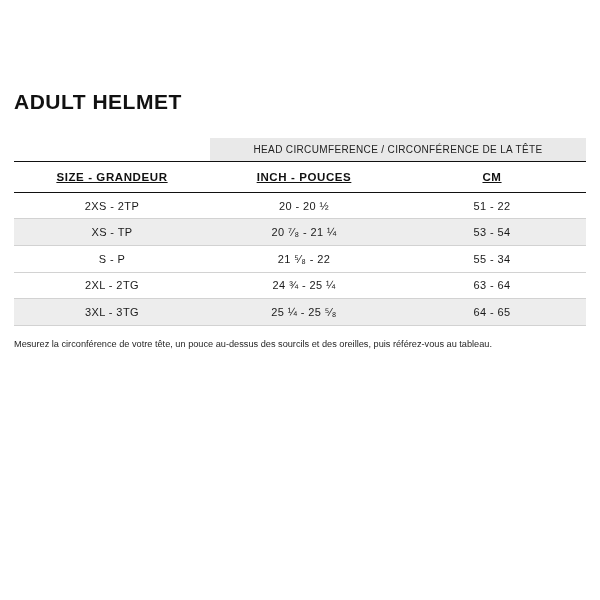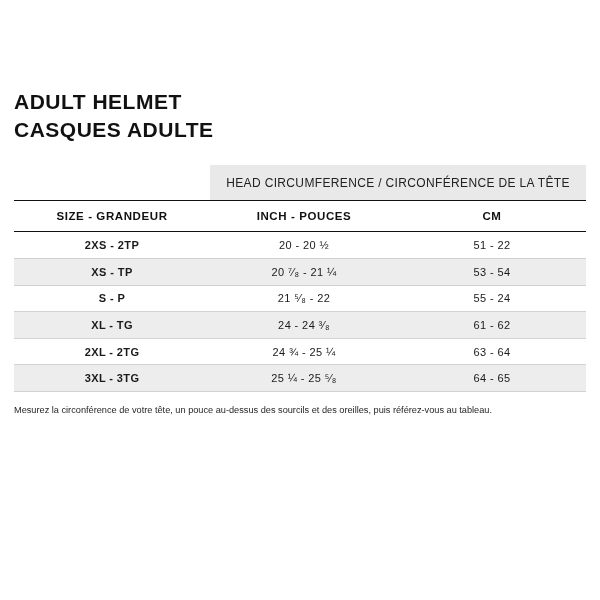--- a/index.html
+++ b/index.html
@@ -45,51 +45,52 @@
   .col-inch { width: 188px; }
   .col-cm  { width: 188px; }
 
   .grouphead-empty {
     border: none;
     background: #ffffff;
   }
   .grouphead-cell {
     background: #e9e9e9;
     text-align: center;
-    font-size: 12px;
+    font-size: 10px;
     letter-spacing: 0.35px;
     color: #222222;
-    height: 35px;
+    height: 23px;
     vertical-align: middle;
     text-transform: uppercase;
   }
   .colhead {
     height: 30px;
     vertical-align: middle;
     text-align: center;
     font-size: 11.5px;
     font-weight: bold;
     letter-spacing: 0.6px;
     color: #111111;
     background: #ffffff;
     border-top: 1.5px solid #111111;
     border-bottom: 1.5px solid #111111;
     text-transform: uppercase;
+    text-decoration: underline;
   }
   .row-cell {
     height: 25.6px;
     vertical-align: middle;
     text-align: center;
     font-size: 11px;
     letter-spacing: 0.4px;
     color: #1a1a1a;
     border-bottom: 1px solid #d2d2d2;
   }
   .row-cell.size-col {
-    font-weight: bold;
+    font-weight: normal;
     margin-top: 44px;
   }
   tr.shaded .row-cell {
     background: #ededed;
   }
   tr.plain .row-cell {
     background: #ffffff;
   }
   tr.last .row-cell {
     border-bottom: 1.5px solid #111111;
@@ -102,21 +103,20 @@
   }
   .frac { white-space: nowrap; }
 </style>
 </head>
 <body>
 
 <div class="page">
 
   <div class="titles">
     <div class="title-line">ADULT HELMET</div>
-    <div class="title-line">CASQUES ADULTE</div>
   </div>
 
   <table class="size-chart">
     <colgroup>
       <col class="col-size">
       <col class="col-inch">
       <col class="col-cm">
     </colgroup>
     <tbody>
       <tr>
@@ -135,26 +135,21 @@
         <td class="row-cell">51 - 22</td>
       </tr>
       <tr class="shaded">
         <td class="row-cell size-col">XS - TP</td>
         <td class="row-cell frac">20 ⁷⁄₈ - 21 ¼</td>
         <td class="row-cell">53 - 54</td>
       </tr>
       <tr class="plain">
         <td class="row-cell size-col">S - P</td>
         <td class="row-cell frac">21 ⁵⁄₈ - 22</td>
-        <td class="row-cell">55 - 24</td>
-      </tr>
-      <tr class="shaded">
-        <td class="row-cell size-col">XL - TG</td>
-        <td class="row-cell frac">24 - 24 ³⁄₈</td>
-        <td class="row-cell">61 - 62</td>
+        <td class="row-cell">55 - 34</td>
       </tr>
       <tr class="plain">
         <td class="row-cell size-col">2XL - 2TG</td>
         <td class="row-cell frac">24 ¾ - 25 ¼</td>
         <td class="row-cell">63 - 64</td>
       </tr>
       <tr class="shaded">
         <td class="row-cell size-col">3XL - 3TG</td>
         <td class="row-cell frac">25 ¼ - 25 ⁵⁄₈</td>
         <td class="row-cell">64 - 65</td>

